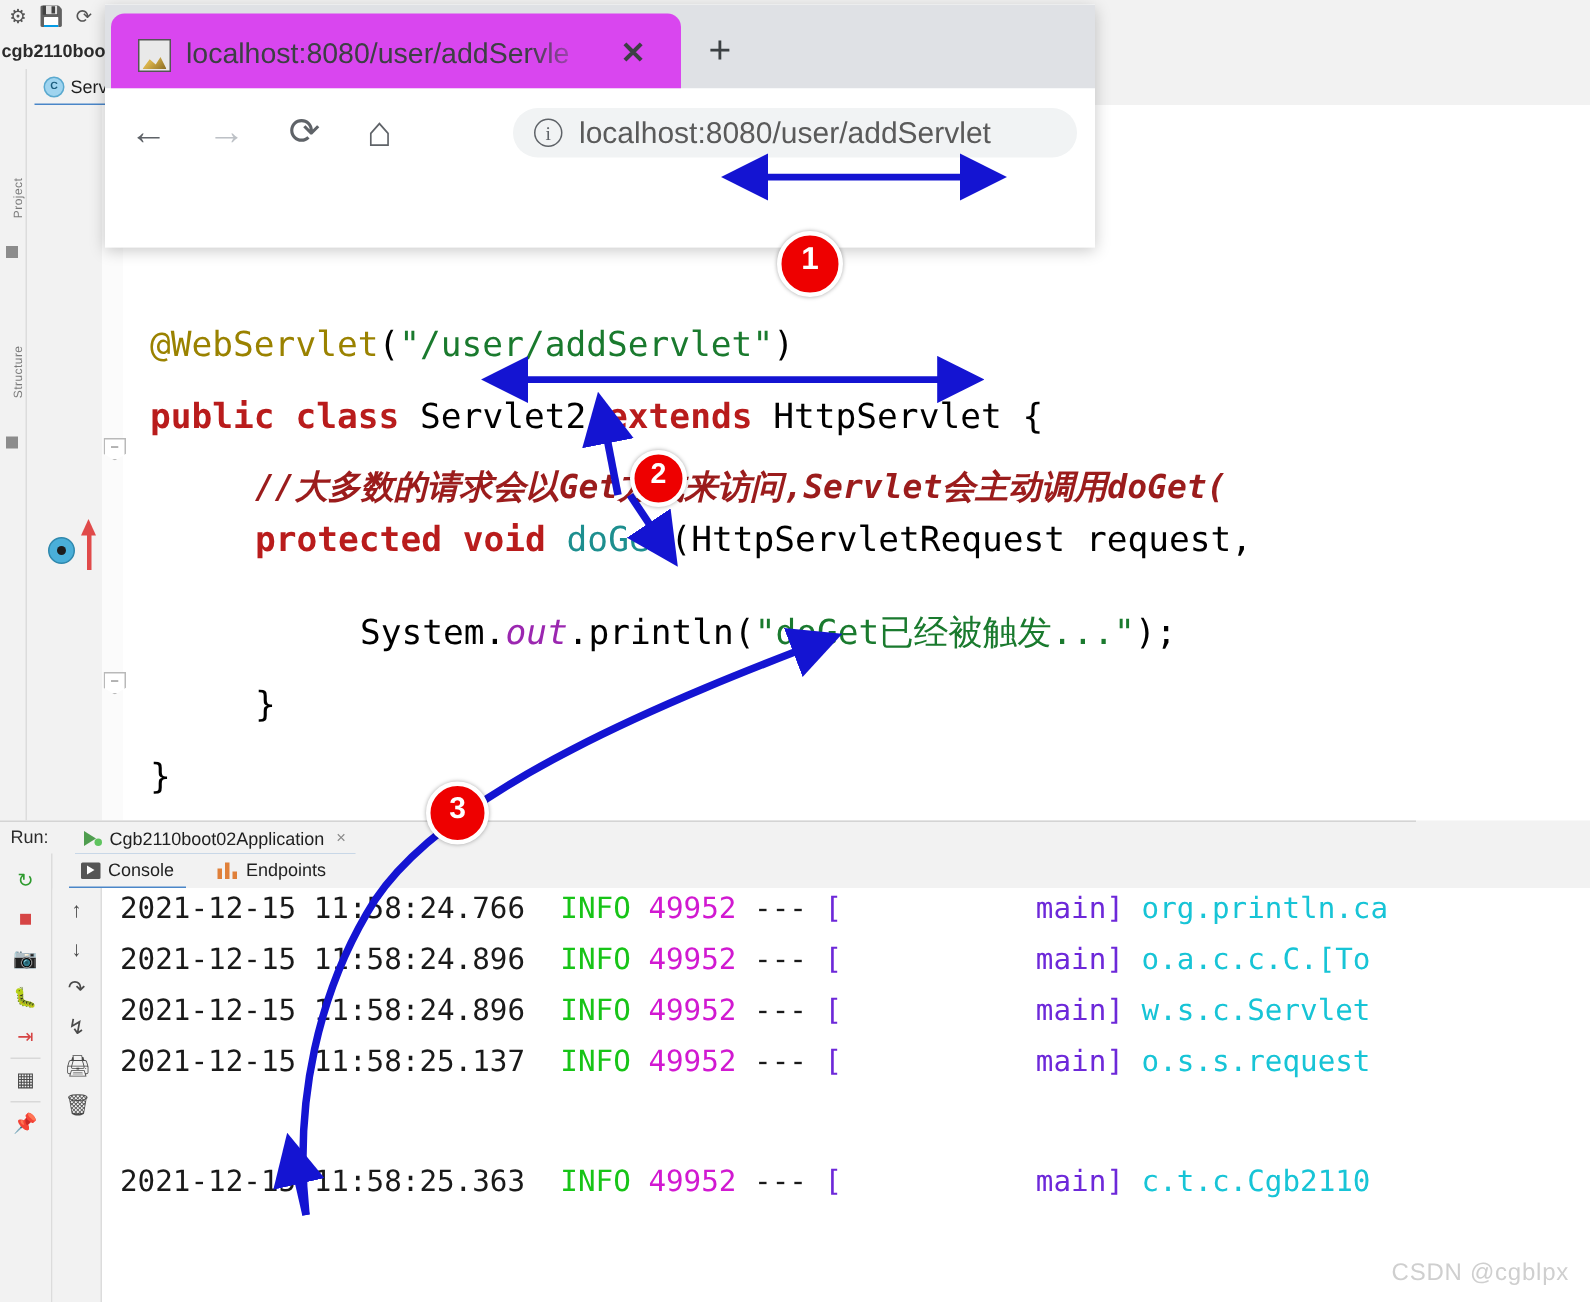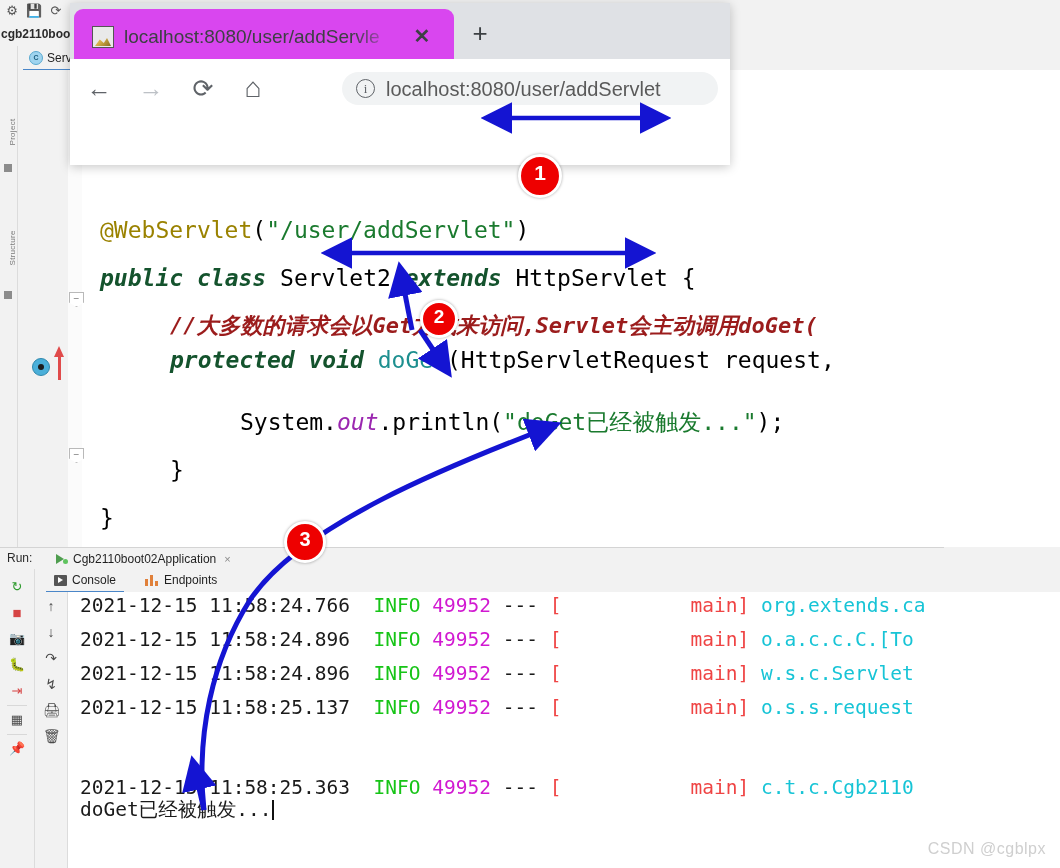--- a/index.html
+++ b/index.html
@@ -98,21 +98,21 @@
     clip-path:polygon(0 0,100% 0,100% 70%,50% 100%,0 70%);
   }
 
   
   .code{
     position:absolute;left:64px;top:0;width:996px;height:480px;
     font-family:"DejaVu Sans Mono","Liberation Mono",monospace;
     font-size:23px;line-height:48px;white-space:pre;color:#000;
   }
   .code .ln{position:absolute;left:0;white-space:pre;}
-  .kw{color:#14532d;font-weight:bold;font-style:italic;}
+  .kw{color:#b91c1c;font-weight:bold;}
   .ann{color:#9a8200;}
   .str{color:#1a7a2e;}
   .cls{color:#000;}
   .mth{color:#1d8f8f;}
   .fld{color:#9b27b0;font-style:italic;}
   .cmt{color:#9b1c1c;font-style:italic;font-weight:bold;}
   .pun{color:#000;}
 
   
   .run-panel{position:absolute;left:0;top:547px;width:1060px;height:321px;background:#f2f2f2;}
@@ -183,21 +183,21 @@
     background:#ffffff;overflow:hidden;
   }
   .cline{
     position:absolute;left:12px;white-space:pre;
     font-family:"DejaVu Sans Mono","Liberation Mono",monospace;
     font-size:19.5px;line-height:24px;color:#1a1a1a;
   }
   .c-info{color:#17c417;}
   .c-pid{color:#d119d1;}
   .c-dash{color:#1a1a1a;}
-  .c-thread{color:#ef4444;}
+  .c-thread{color:#6d28d9;}
   .c-logger{color:#17c4d6;}
   .caret{
     display:inline-block;width:2px;height:20px;background:#111;
     vertical-align:-4px;margin-left:1px;
   }
 
   
   .browser{
     position:absolute;left:70px;top:3px;width:660px;height:162px;
     background:#ffffff;
@@ -381,32 +381,31 @@
     <div class="run-toolbar2">
       <div class="rt2-ico" style="top:6px;">↑</div>
       <div class="rt2-ico" style="top:32px;">↓</div>
       <div class="rt2-ico" style="top:58px;">↷</div>
       <div class="rt2-ico" style="top:84px;">↯</div>
       <div class="rt2-ico" style="top:110px;">🖨</div>
       <div class="rt2-ico" style="top:136px;">🗑</div>
     </div>
 
     <div class="console-area">
-      <div class="cline" style="top:2px;"><span>2021-12-15</span> <span>11:58:24.766</span>  <span class="c-info">INFO</span> <span class="c-pid">49952</span> <span class="c-dash">---</span> <span class="c-thread">[           main]</span> <span class="c-logger">org.extends.ca</span></div>
+      <div class="cline" style="top:2px;"><span>2021-12-15</span> <span>11:58:24.766</span>  <span class="c-info">INFO</span> <span class="c-pid">49952</span> <span class="c-dash">---</span> <span class="c-thread">[           main]</span> <span class="c-logger">org.println.ca</span></div>
 
       <div class="cline" style="top:36px;"><span>2021-12-15</span> <span>11:58:24.896</span>  <span class="c-info">INFO</span> <span class="c-pid">49952</span> <span class="c-dash">---</span> <span class="c-thread">[           main]</span> <span class="c-logger">o.a.c.c.C.[To</span></div>
 
       <div class="cline" style="top:70px;"><span>2021-12-15</span> <span>11:58:24.896</span>  <span class="c-info">INFO</span> <span class="c-pid">49952</span> <span class="c-dash">---</span> <span class="c-thread">[           main]</span> <span class="c-logger">w.s.c.Servlet</span></div>
 
       <div class="cline" style="top:104px;"><span>2021-12-15</span> <span>11:58:25.137</span>  <span class="c-info">INFO</span> <span class="c-pid">49952</span> <span class="c-dash">---</span> <span class="c-thread">[           main]</span> <span class="c-logger">o.s.s.request</span></div>
 
 
       <div class="cline" style="top:184px;"><span>2021-12-15</span> <span>11:58:25.363</span>  <span class="c-info">INFO</span> <span class="c-pid">49952</span> <span class="c-dash">---</span> <span class="c-thread">[           main]</span> <span class="c-logger">c.t.c.Cgb2110</span></div>
 
-      <div class="cline" style="top:206px;"><span>doGet已经被触发...</span><span class="caret"></span></div>
     </div>
   </div>
 </div>
 
 <div class="browser">
   <div class="br-tabstrip">
     <div class="br-tab">
       <div class="br-favicon"></div>
       <div class="br-tabtitle">localhost:8080/user/addServle</div>
       <div class="br-tabclose">✕</div>

